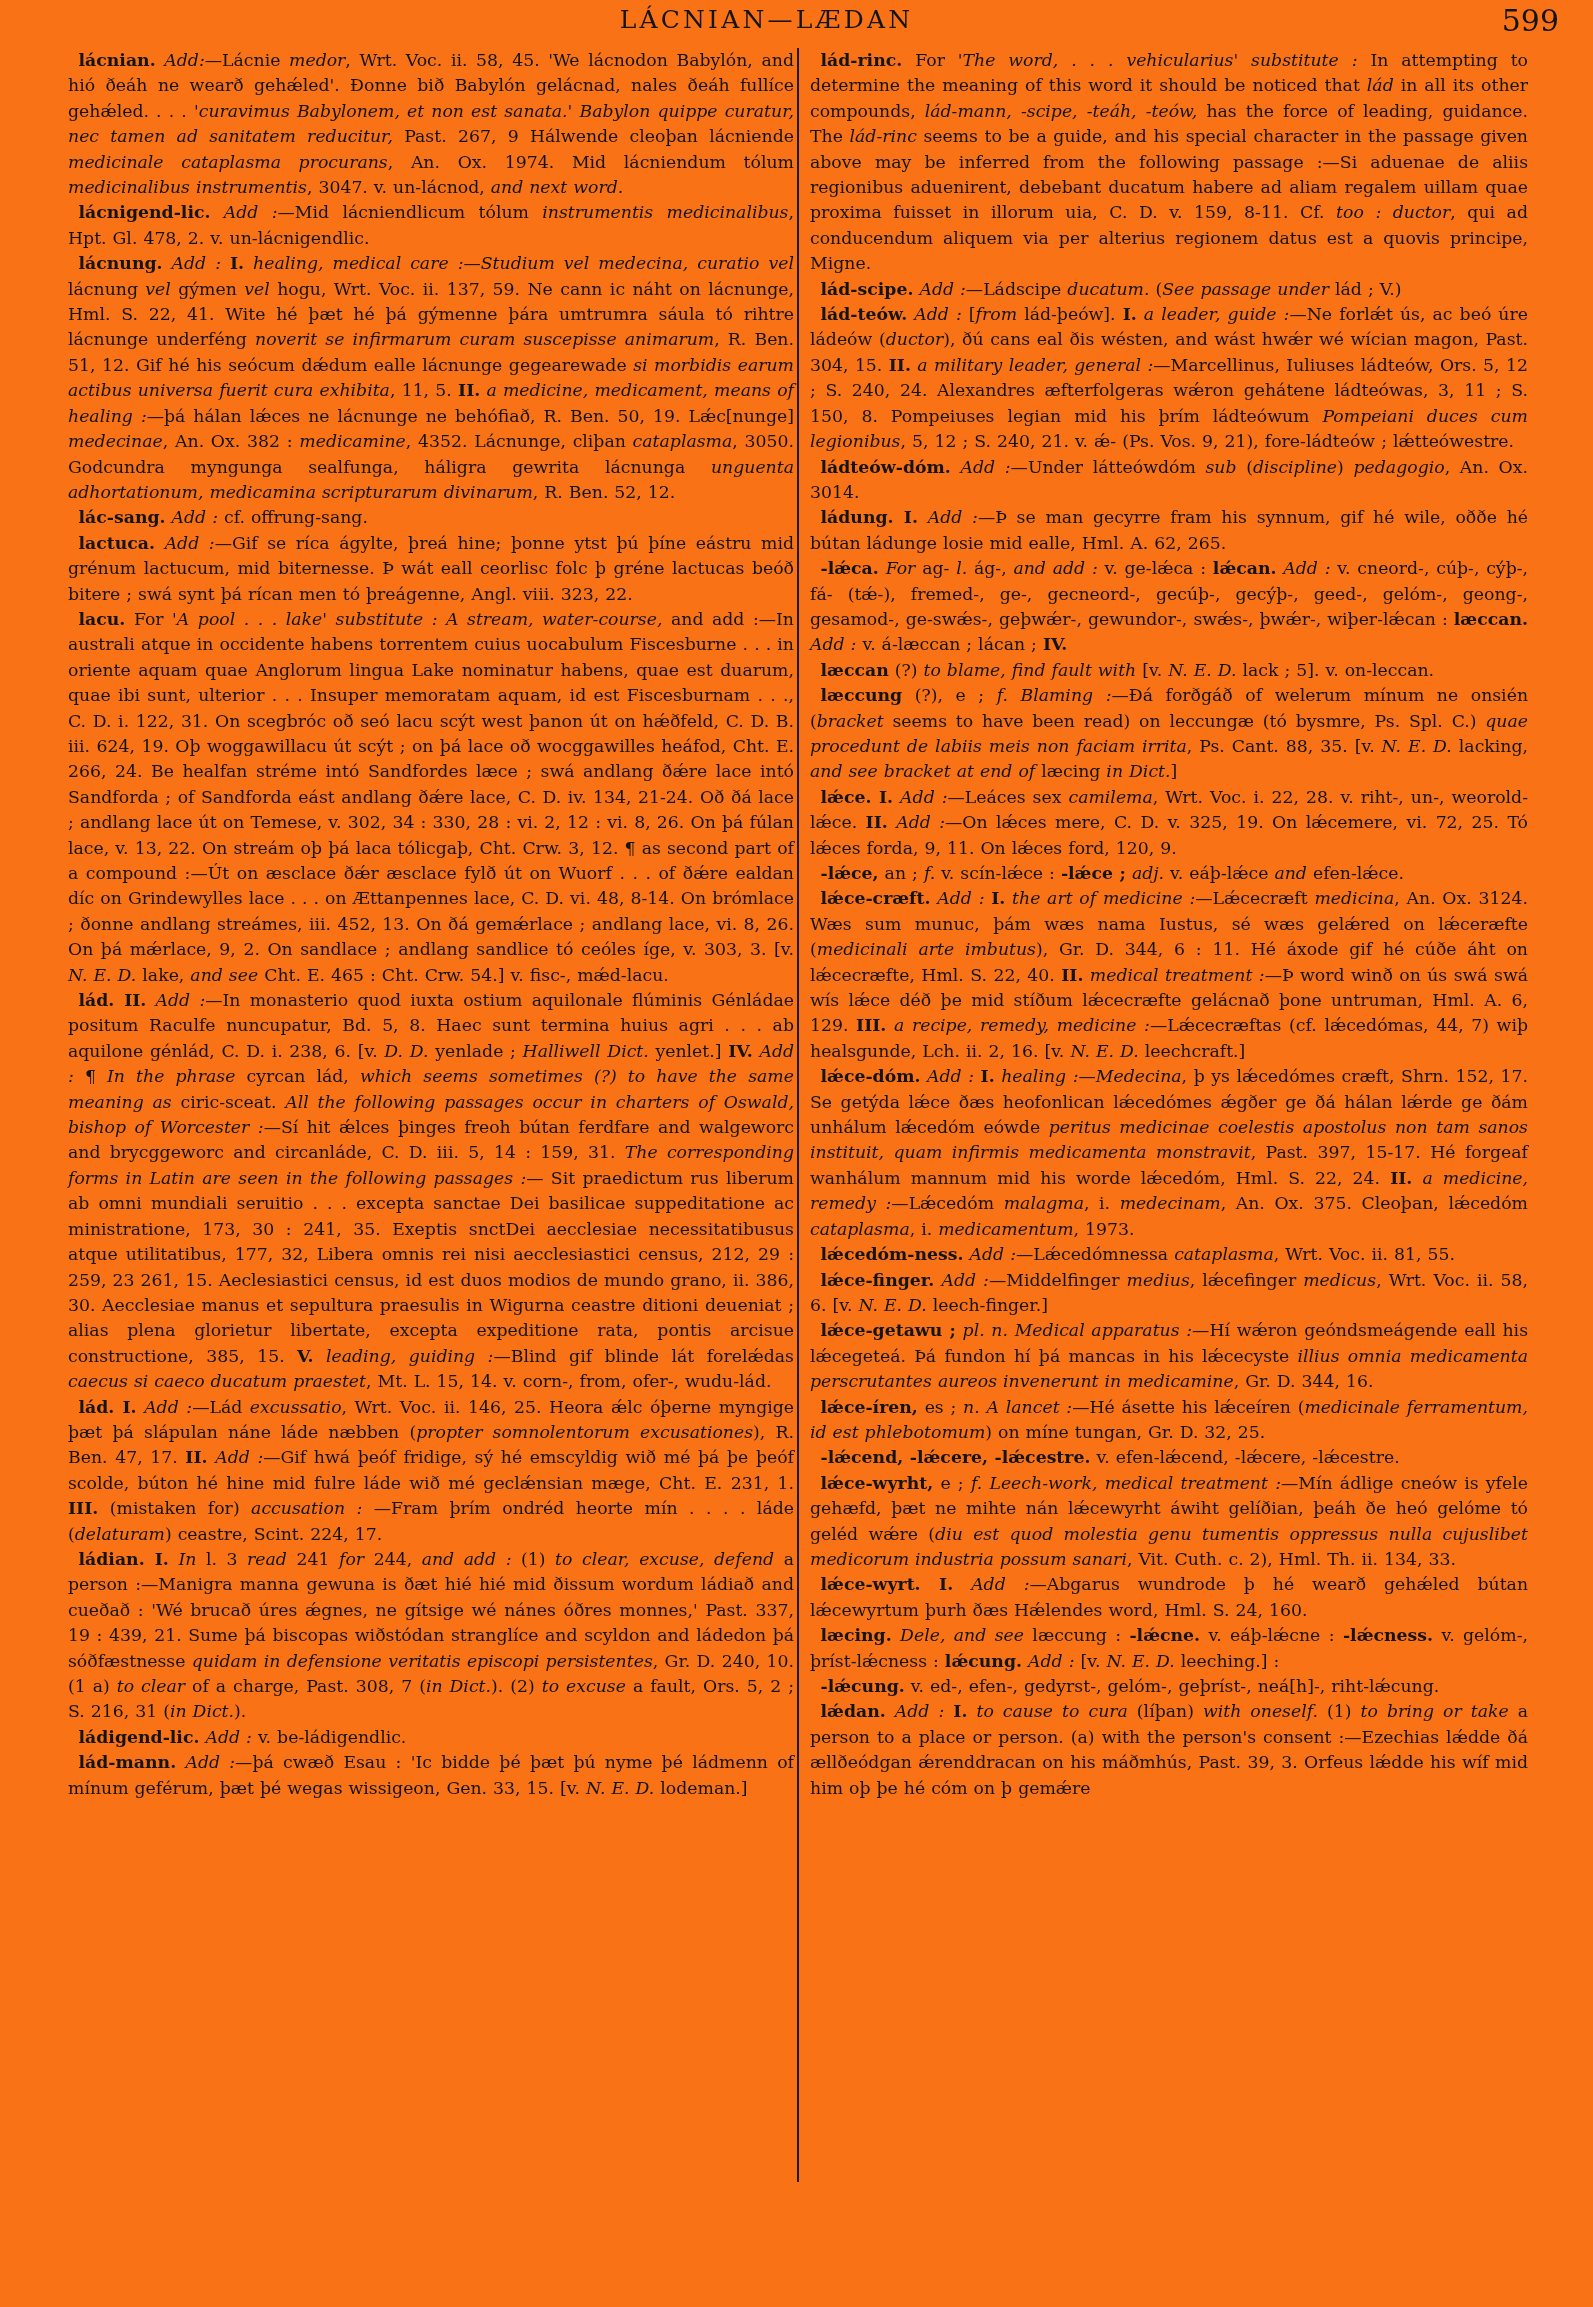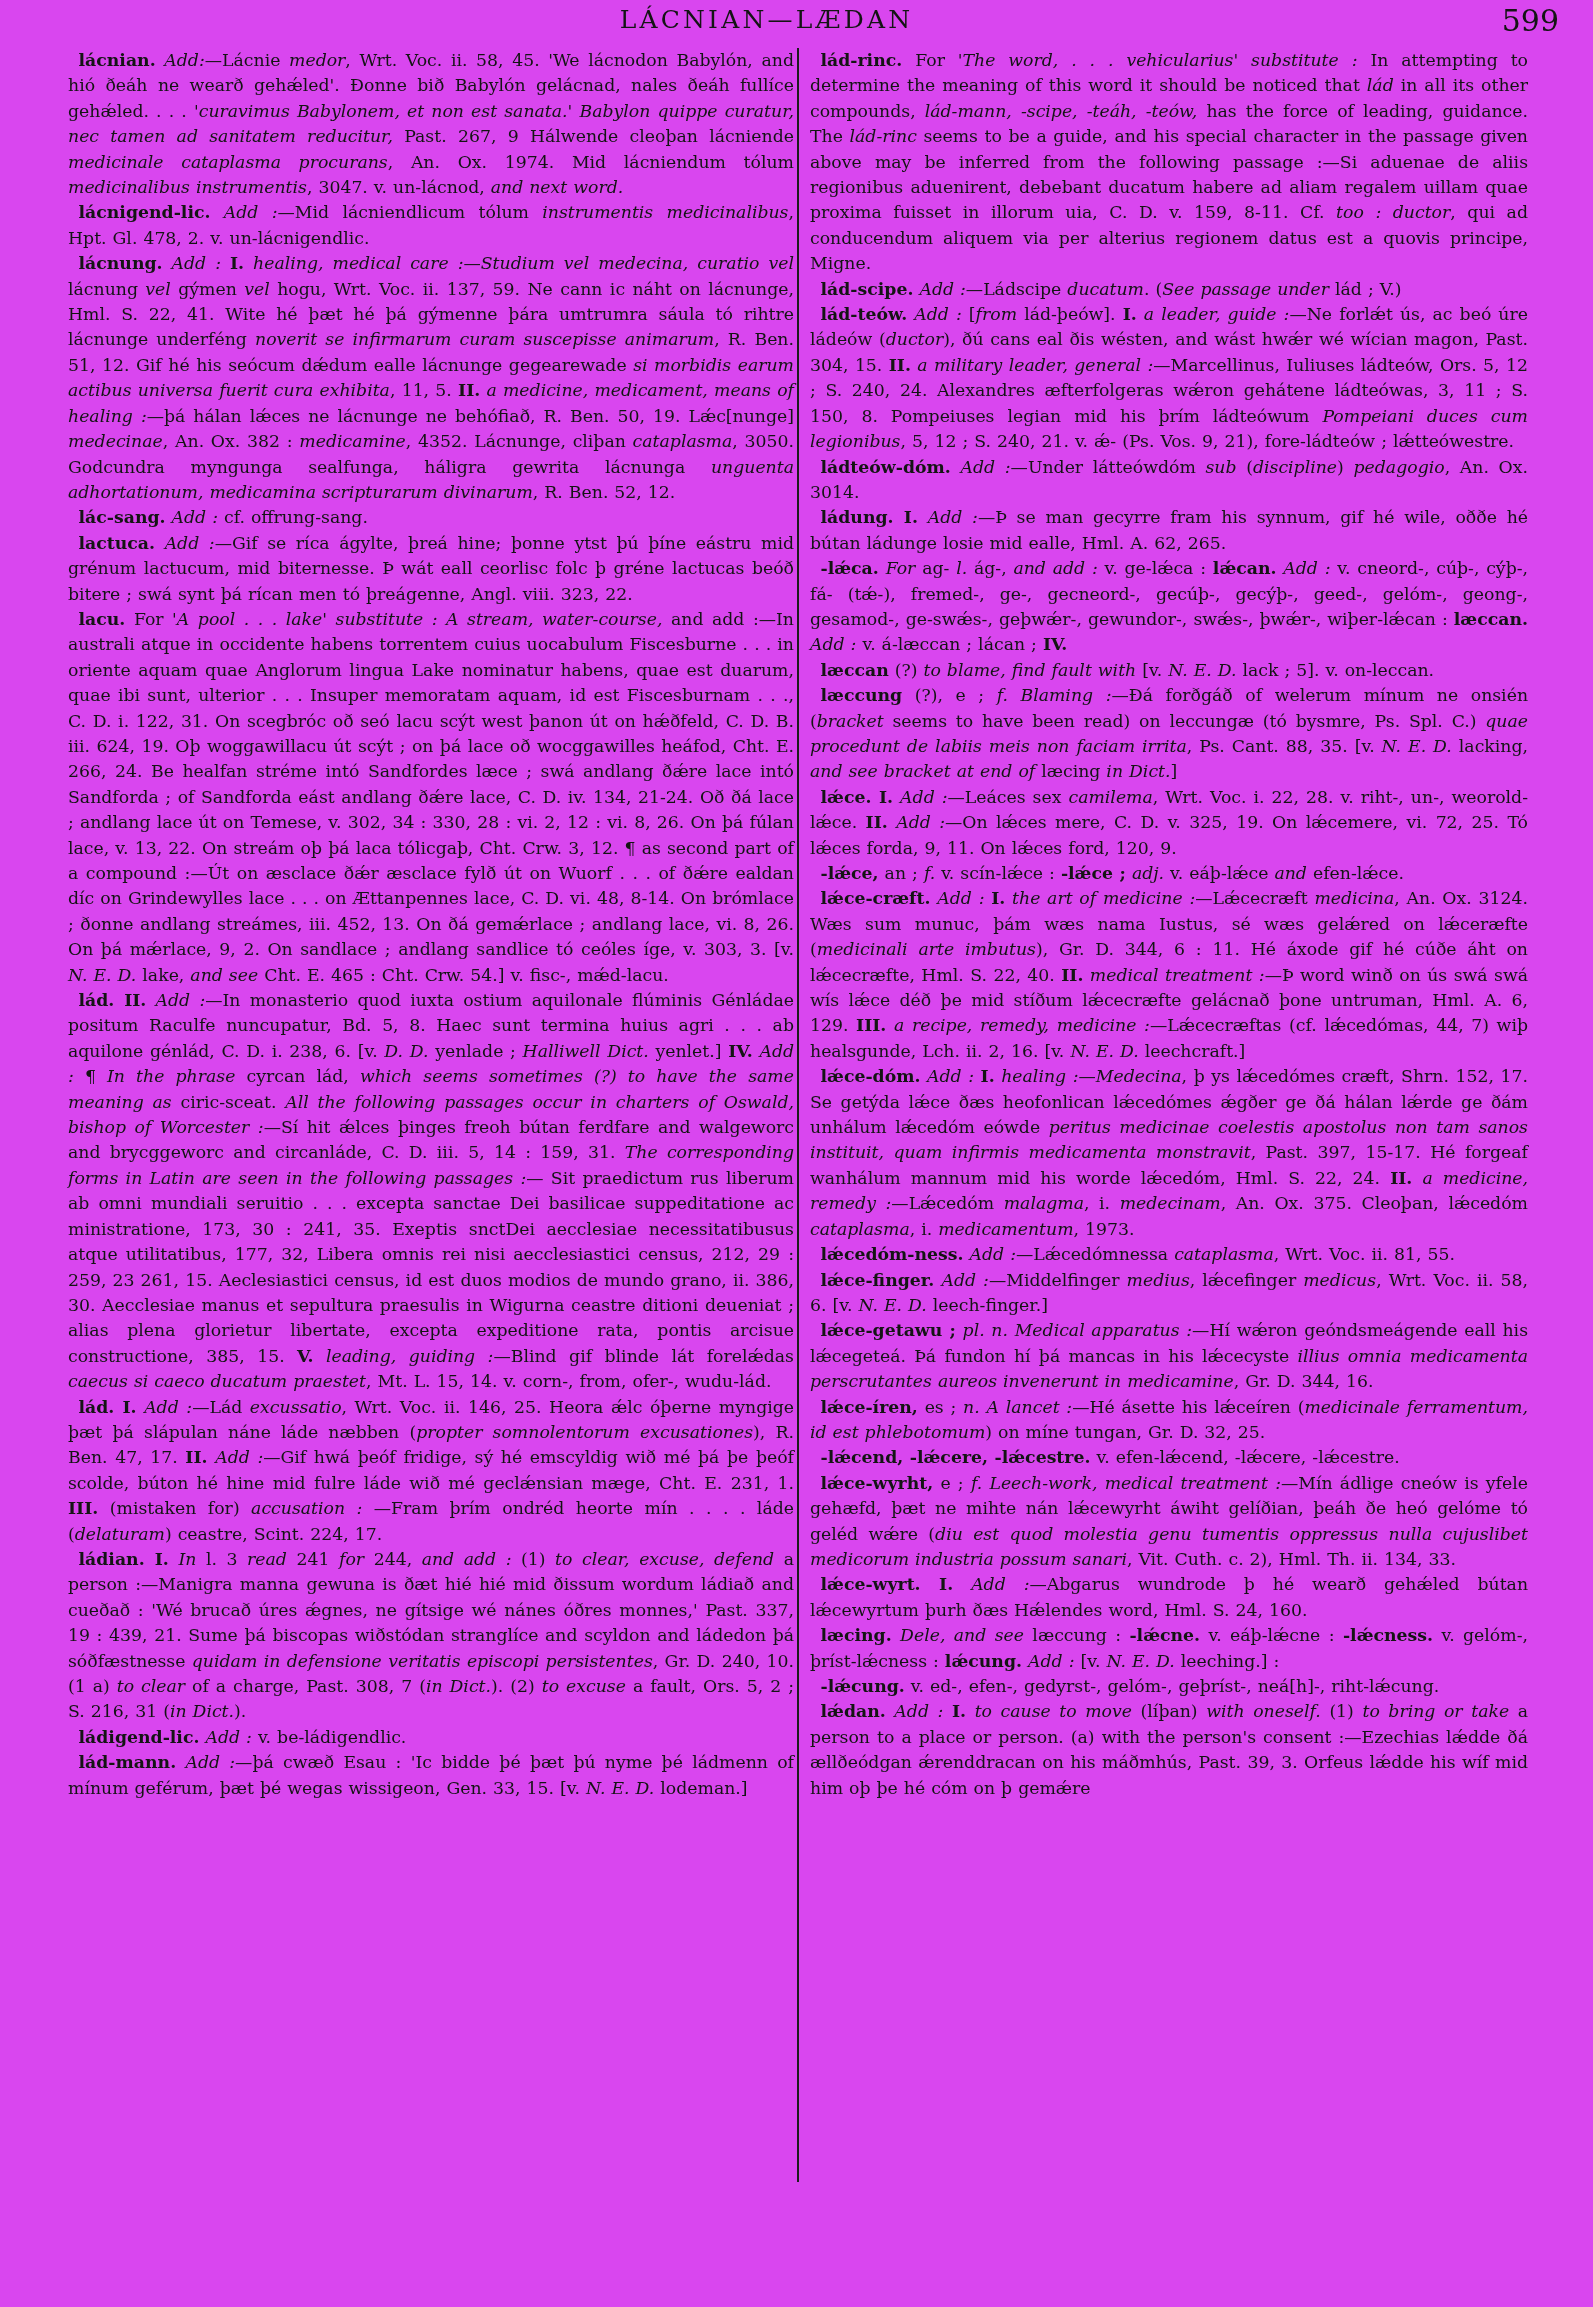--- a/index.html
+++ b/index.html
@@ -1,19 +1,19 @@
 <!DOCTYPE html>
 <html style="font-size:13px"><head>
 <meta charset="utf-8">
 <style>
   html,body { margin:0; padding:0; background:#ffffff; }
   .page {
     position:relative;
     width:1593px; height:2307px;
-    background:#d946ef;
+    background:#f97316;
     color:#141414;
     font-family:"DejaVu Serif", "Liberation Serif", serif;
     overflow:hidden;
   }
   .running-title {
     position:absolute; top:4.8px; left:0; width:1533px;
     text-align:center;
     font-size:25px; letter-spacing:3.2px;
     font-weight:normal;
   }
@@ -77,16 +77,16 @@
       <p class="entry"><b>lǽce-dóm.</b> <i>Add :</i> <b>I.</b> <i>healing :</i>—<i>Medecina</i>, þ ys lǽcedómes cræft, Shrn. 152, 17. Se getýda lǽce ðæs heofonlican lǽcedómes ǽgðer ge ðá hálan lǽrde ge ðám unhálum lǽcedóm eówde <i>peritus medicinae coelestis apostolus non tam sanos instituit, quam infirmis medicamenta monstravit</i>, Past. 397, 15-17. Hé forgeaf wanhálum mannum mid his worde lǽcedóm, Hml. S. 22, 24. <b>II.</b> <i>a medicine, remedy :</i>—Lǽcedóm <i>malagma</i>, i. <i>medecinam</i>, An. Ox. 375. Cleoþan, lǽcedóm <i>cataplasma</i>, i. <i>medicamentum</i>, 1973.</p>
       <p class="entry"><b>lǽcedóm-ness.</b> <i>Add :</i>—Lǽcedómnessa <i>cataplasma</i>, Wrt. Voc. ii. 81, 55.</p>
       <p class="entry"><b>lǽce-finger.</b> <i>Add :</i>—Middelfinger <i>medius</i>, lǽcefinger <i>medicus</i>, Wrt. Voc. ii. 58, 6. [v. <i>N. E. D.</i> leech-finger.]</p>
       <p class="entry"><b>lǽce-getawu ;</b> <i>pl. n. Medical apparatus :</i>—Hí wǽron geóndsmeágende eall his lǽcegeteá. Þá fundon hí þá mancas in his lǽcecyste <i>illius omnia medicamenta perscrutantes aureos invenerunt in medicamine</i>, Gr. D. 344, 16.</p>
       <p class="entry"><b>lǽce-íren,</b> es ; <i>n. A lancet :</i>—Hé ásette his lǽceíren (<i>medicinale ferramentum, id est phlebotomum</i>) on míne tungan, Gr. D. 32, 25.</p>
       <p class="entry"><b>-lǽcend, -lǽcere, -lǽcestre.</b> v. efen-lǽcend, -lǽcere, -lǽcestre.</p>
       <p class="entry"><b>lǽce-wyrht,</b> e ; <i>f. Leech-work, medical treatment :</i>—Mín ádlige cneów is yfele gehæfd, þæt ne mihte nán lǽcewyrht áwiht gelíðian, þeáh ðe heó gelóme tó geléd wǽre (<i>diu est quod molestia genu tumentis oppressus nulla cujuslibet medicorum industria possum sanari</i>, Vit. Cuth. c. 2), Hml. Th. ii. 134, 33.</p>
       <p class="entry"><b>lǽce-wyrt. I.</b> <i>Add :</i>—Abgarus wundrode þ hé wearð gehǽled bútan lǽcewyrtum þurh ðæs Hǽlendes word, Hml. S. 24, 160.</p>
       <p class="entry"><b>læcing.</b> <i>Dele, and see</i> læccung : <b>-lǽcne.</b> v. eáþ-lǽcne : <b>-lǽcness.</b> v. gelóm-, þríst-lǽcness : <b>lǽcung.</b> <i>Add :</i> [v. <i>N. E. D.</i> leeching.] :</p>
       <p class="entry"><b>-lǽcung.</b> v. ed-, efen-, gedyrst-, gelóm-, geþríst-, neá[h]-, riht-lǽcung.</p>
-      <p class="entry"><b>lǽdan.</b> <i>Add :</i> <b>I.</b> <i>to cause to move</i> (líþan) <i>with oneself.</i> (1) <i>to bring or take</i> a person to a place or person. (a) with the person's consent :—Ezechias lǽdde ðá ællðeódgan ǽrenddracan on his máðmhús, Past. 39, 3. Orfeus lǽdde his wíf mid him oþ þe hé cóm on þ gemǽre</p>
+      <p class="entry"><b>lǽdan.</b> <i>Add :</i> <b>I.</b> <i>to cause to cura</i> (líþan) <i>with oneself.</i> (1) <i>to bring or take</i> a person to a place or person. (a) with the person's consent :—Ezechias lǽdde ðá ællðeódgan ǽrenddracan on his máðmhús, Past. 39, 3. Orfeus lǽdde his wíf mid him oþ þe hé cóm on þ gemǽre</p>
     </div>
 </div>
 
 
 </body></html>

